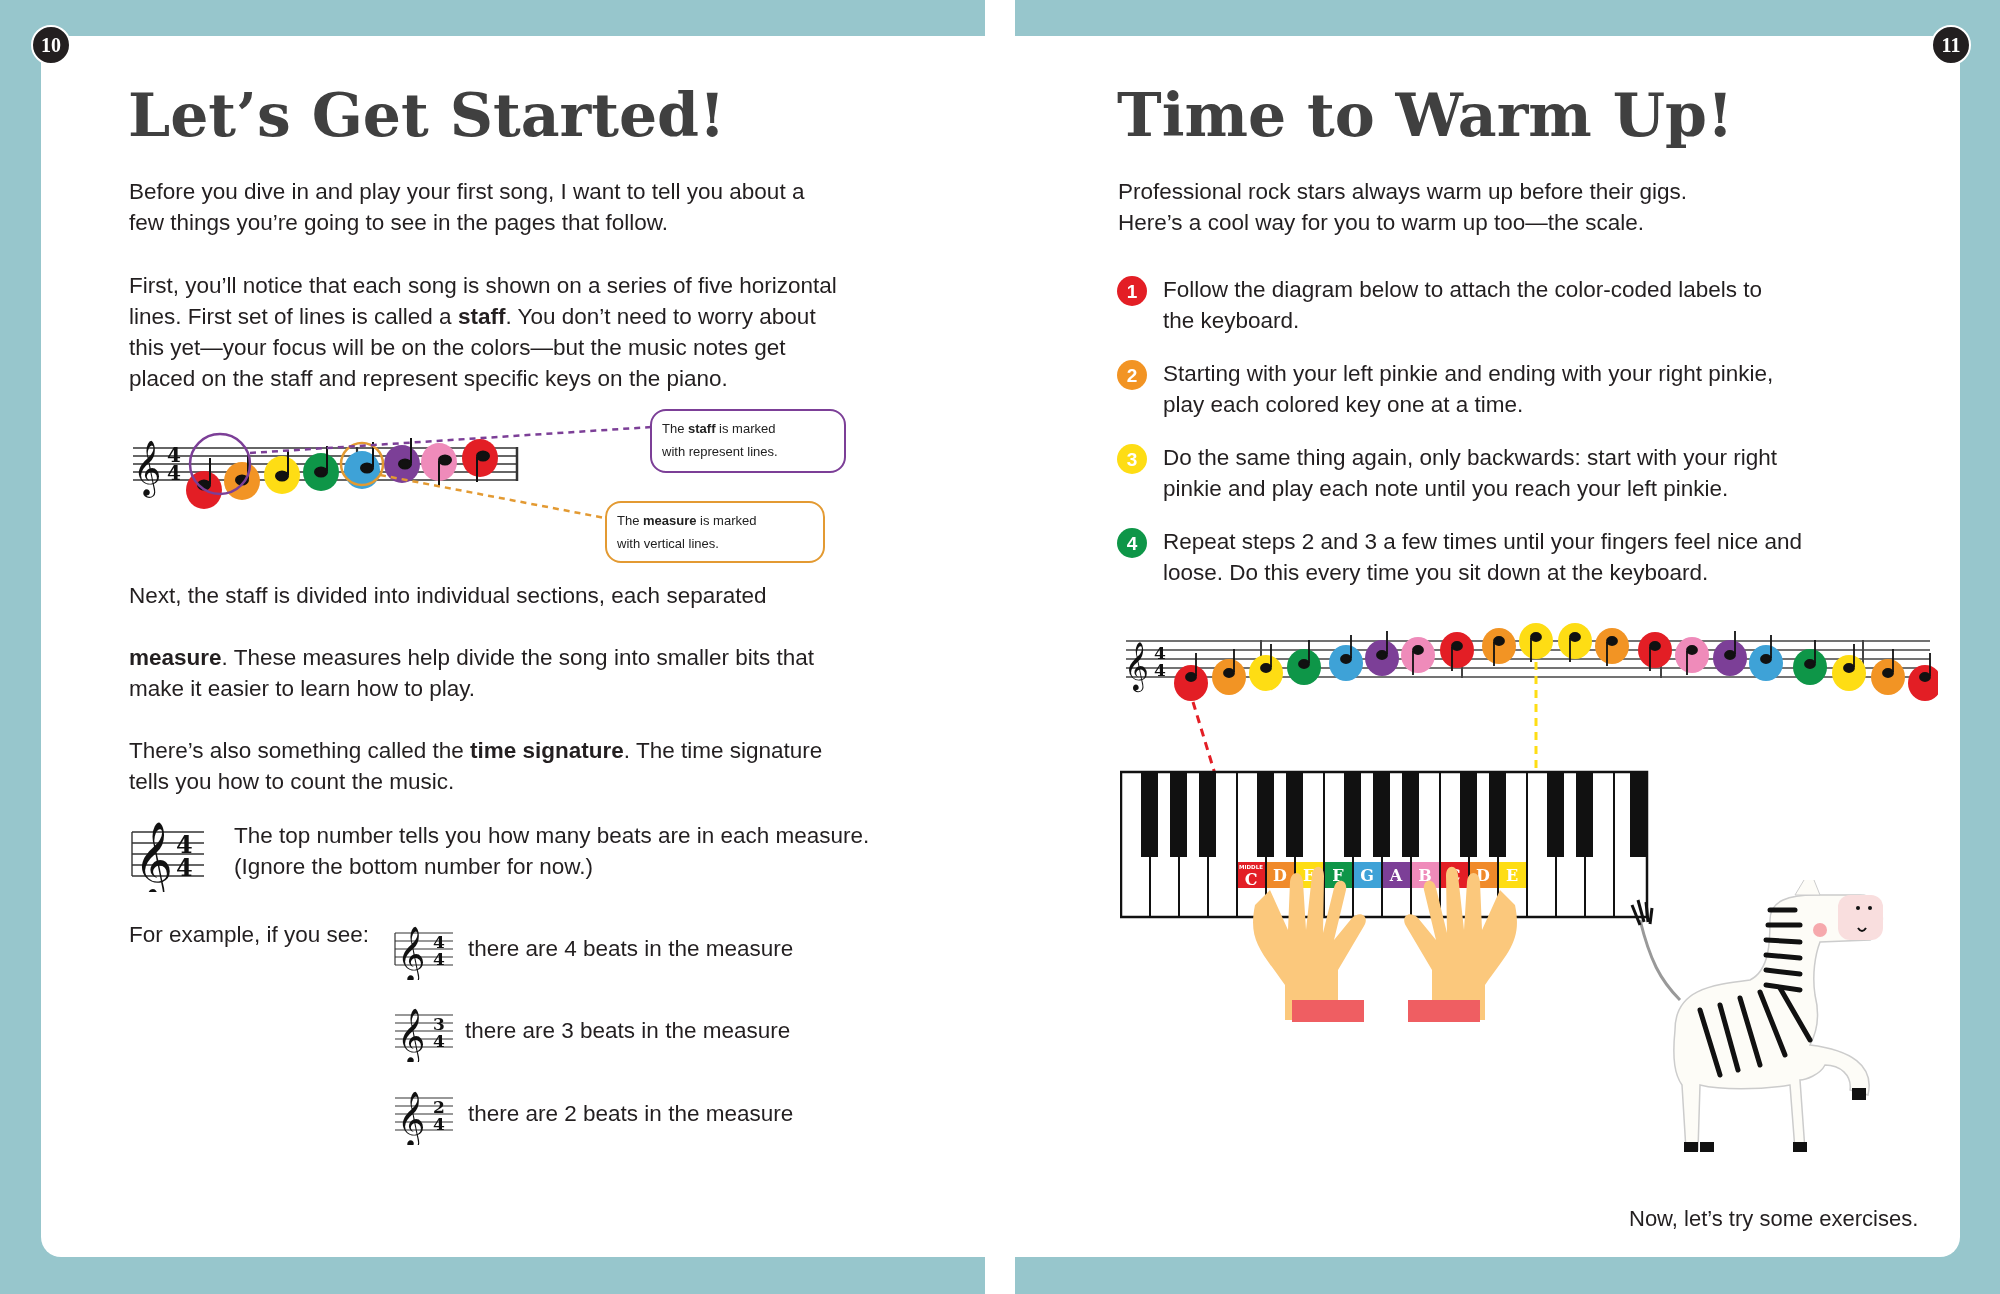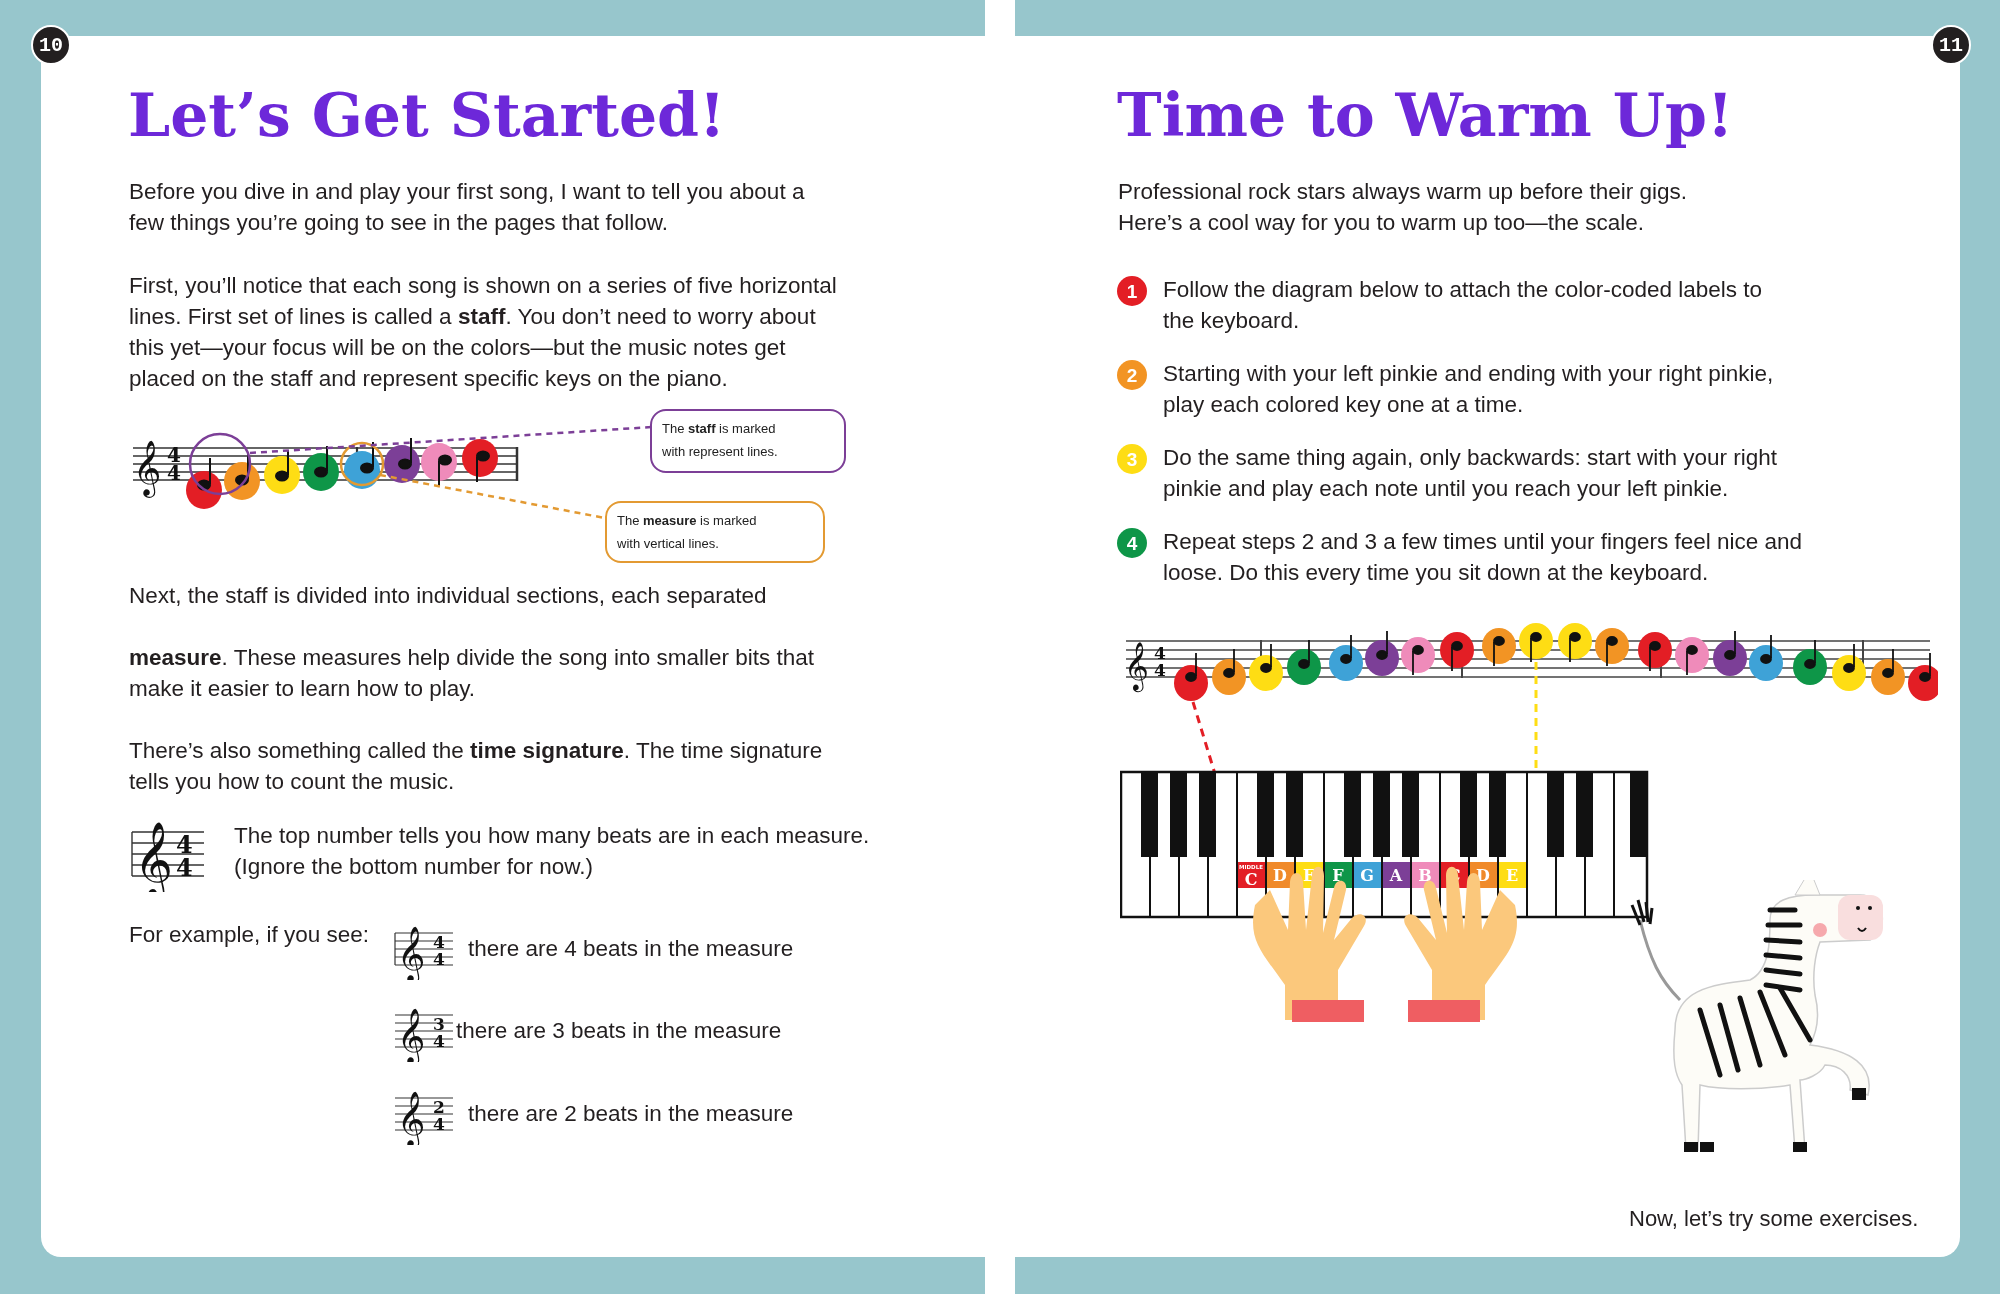--- a/index.html
+++ b/index.html
@@ -1,24 +1,24 @@
 <!DOCTYPE html>
 <html><head>
 <meta charset="utf-8">
 <style>
   html,body{margin:0;padding:0;}
   body{width:2000px;height:1294px;position:relative;background:#97c6cc;overflow:hidden;font-family:"Liberation Sans","DejaVu Sans",sans-serif;color:#222;}
   .gutter{position:absolute;left:985px;top:0;width:30px;height:1294px;background:#ffffff;}
   .page{position:absolute;background:#fff;top:36px;height:1221px;}
   .page.left{left:41px;width:944px;border-radius:0 0 0 20px;}
   .page.right{left:1015px;width:945px;border-radius:0 0 20px 0;}
-  .pnum{position:absolute;width:40px;height:40px;border-radius:50%;background:#231f20;color:#fff;font-weight:bold;font-size:20px;display:flex;align-items:center;justify-content:center;border:2px solid #fff;box-sizing:border-box;font-family:Liberation Mono, monospace;}
+  .pnum{position:absolute;width:40px;height:40px;border-radius:50%;background:#231f20;color:#fff;font-weight:bold;font-size:20px;display:flex;align-items:center;justify-content:center;border:2px solid #fff;box-sizing:border-box;font-family:Liberation Serif, serif;}
   .pnum.left{left:31px;top:25px;}
   .pnum.right{left:1931px;top:25px;}
-  h1{position:absolute;margin:0;font-family:"DejaVu Serif","Liberation Serif",serif;font-weight:bold;font-size:60px;color:#6d28d9;letter-spacing:0px;}
+  h1{position:absolute;margin:0;font-family:"DejaVu Serif","Liberation Serif",serif;font-weight:bold;font-size:60px;color:#404040;letter-spacing:0px;}
   .txt{position:absolute;font-size:22.5px;line-height:31px;color:#231f20;margin:0;}
   .txt b{font-weight:bold;}
   .callout{position:absolute;border:2.5px solid;border-radius:16px;background:#fff;font-size:13px;line-height:23px;padding:6px 10px;box-sizing:border-box;}
   .steps{position:absolute;left:1117px;top:274px;width:720px;}
   .step{position:relative;padding-left:46px;font-size:22.5px;line-height:31px;margin-bottom:22px;color:#231f20;}
   .step .num{position:absolute;left:0;top:2px;width:30px;height:30px;border-radius:50%;color:#fff;font-weight:bold;font-size:19px;display:flex;align-items:center;justify-content:center;}
   .ts-row{position:absolute;display:flex;align-items:center;}
   .ts-label{font-size:22.5px;color:#231f20;}
   .caption{position:absolute;font-size:22px;color:#231f20;}
 </style>
@@ -151,21 +151,21 @@
         <line x1="2" y1="15" x2="60" y2="15"></line>
         <line x1="2" y1="23" x2="60" y2="23"></line>
         <line x1="2" y1="31" x2="60" y2="31"></line>
         <line x1="2" y1="39" x2="60" y2="39"></line>
         <line x1="2" y1="47" x2="60" y2="47"></line>
       </g>
       <text x="4" y="52" font-size="48" font-family="DejaVu Serif, serif" fill="#111">𝄞</text>
       <text x="40" y="30" font-size="17" font-weight="bold" font-family="DejaVu Serif, serif" fill="#111">3</text>
       <text x="40" y="47" font-size="17" font-weight="bold" font-family="DejaVu Serif, serif" fill="#111">4</text>
     </svg>
-  <span class="ts-label" style="margin-left:1px;">there are 3 beats in the measure</span>
+  <span class="ts-label" style="margin-left:10px;">there are 3 beats in the measure</span>
 </div>
 <div class="ts-row" style="left:393px;top:1083px;">
   <svg width="62" height="62" viewBox="0 0 62 62">
       <g stroke="#333" stroke-width="1.2">
         <line x1="2" y1="15" x2="60" y2="15"></line>
         <line x1="2" y1="23" x2="60" y2="23"></line>
         <line x1="2" y1="31" x2="60" y2="31"></line>
         <line x1="2" y1="39" x2="60" y2="39"></line>
         <line x1="2" y1="47" x2="60" y2="47"></line>
       </g>

